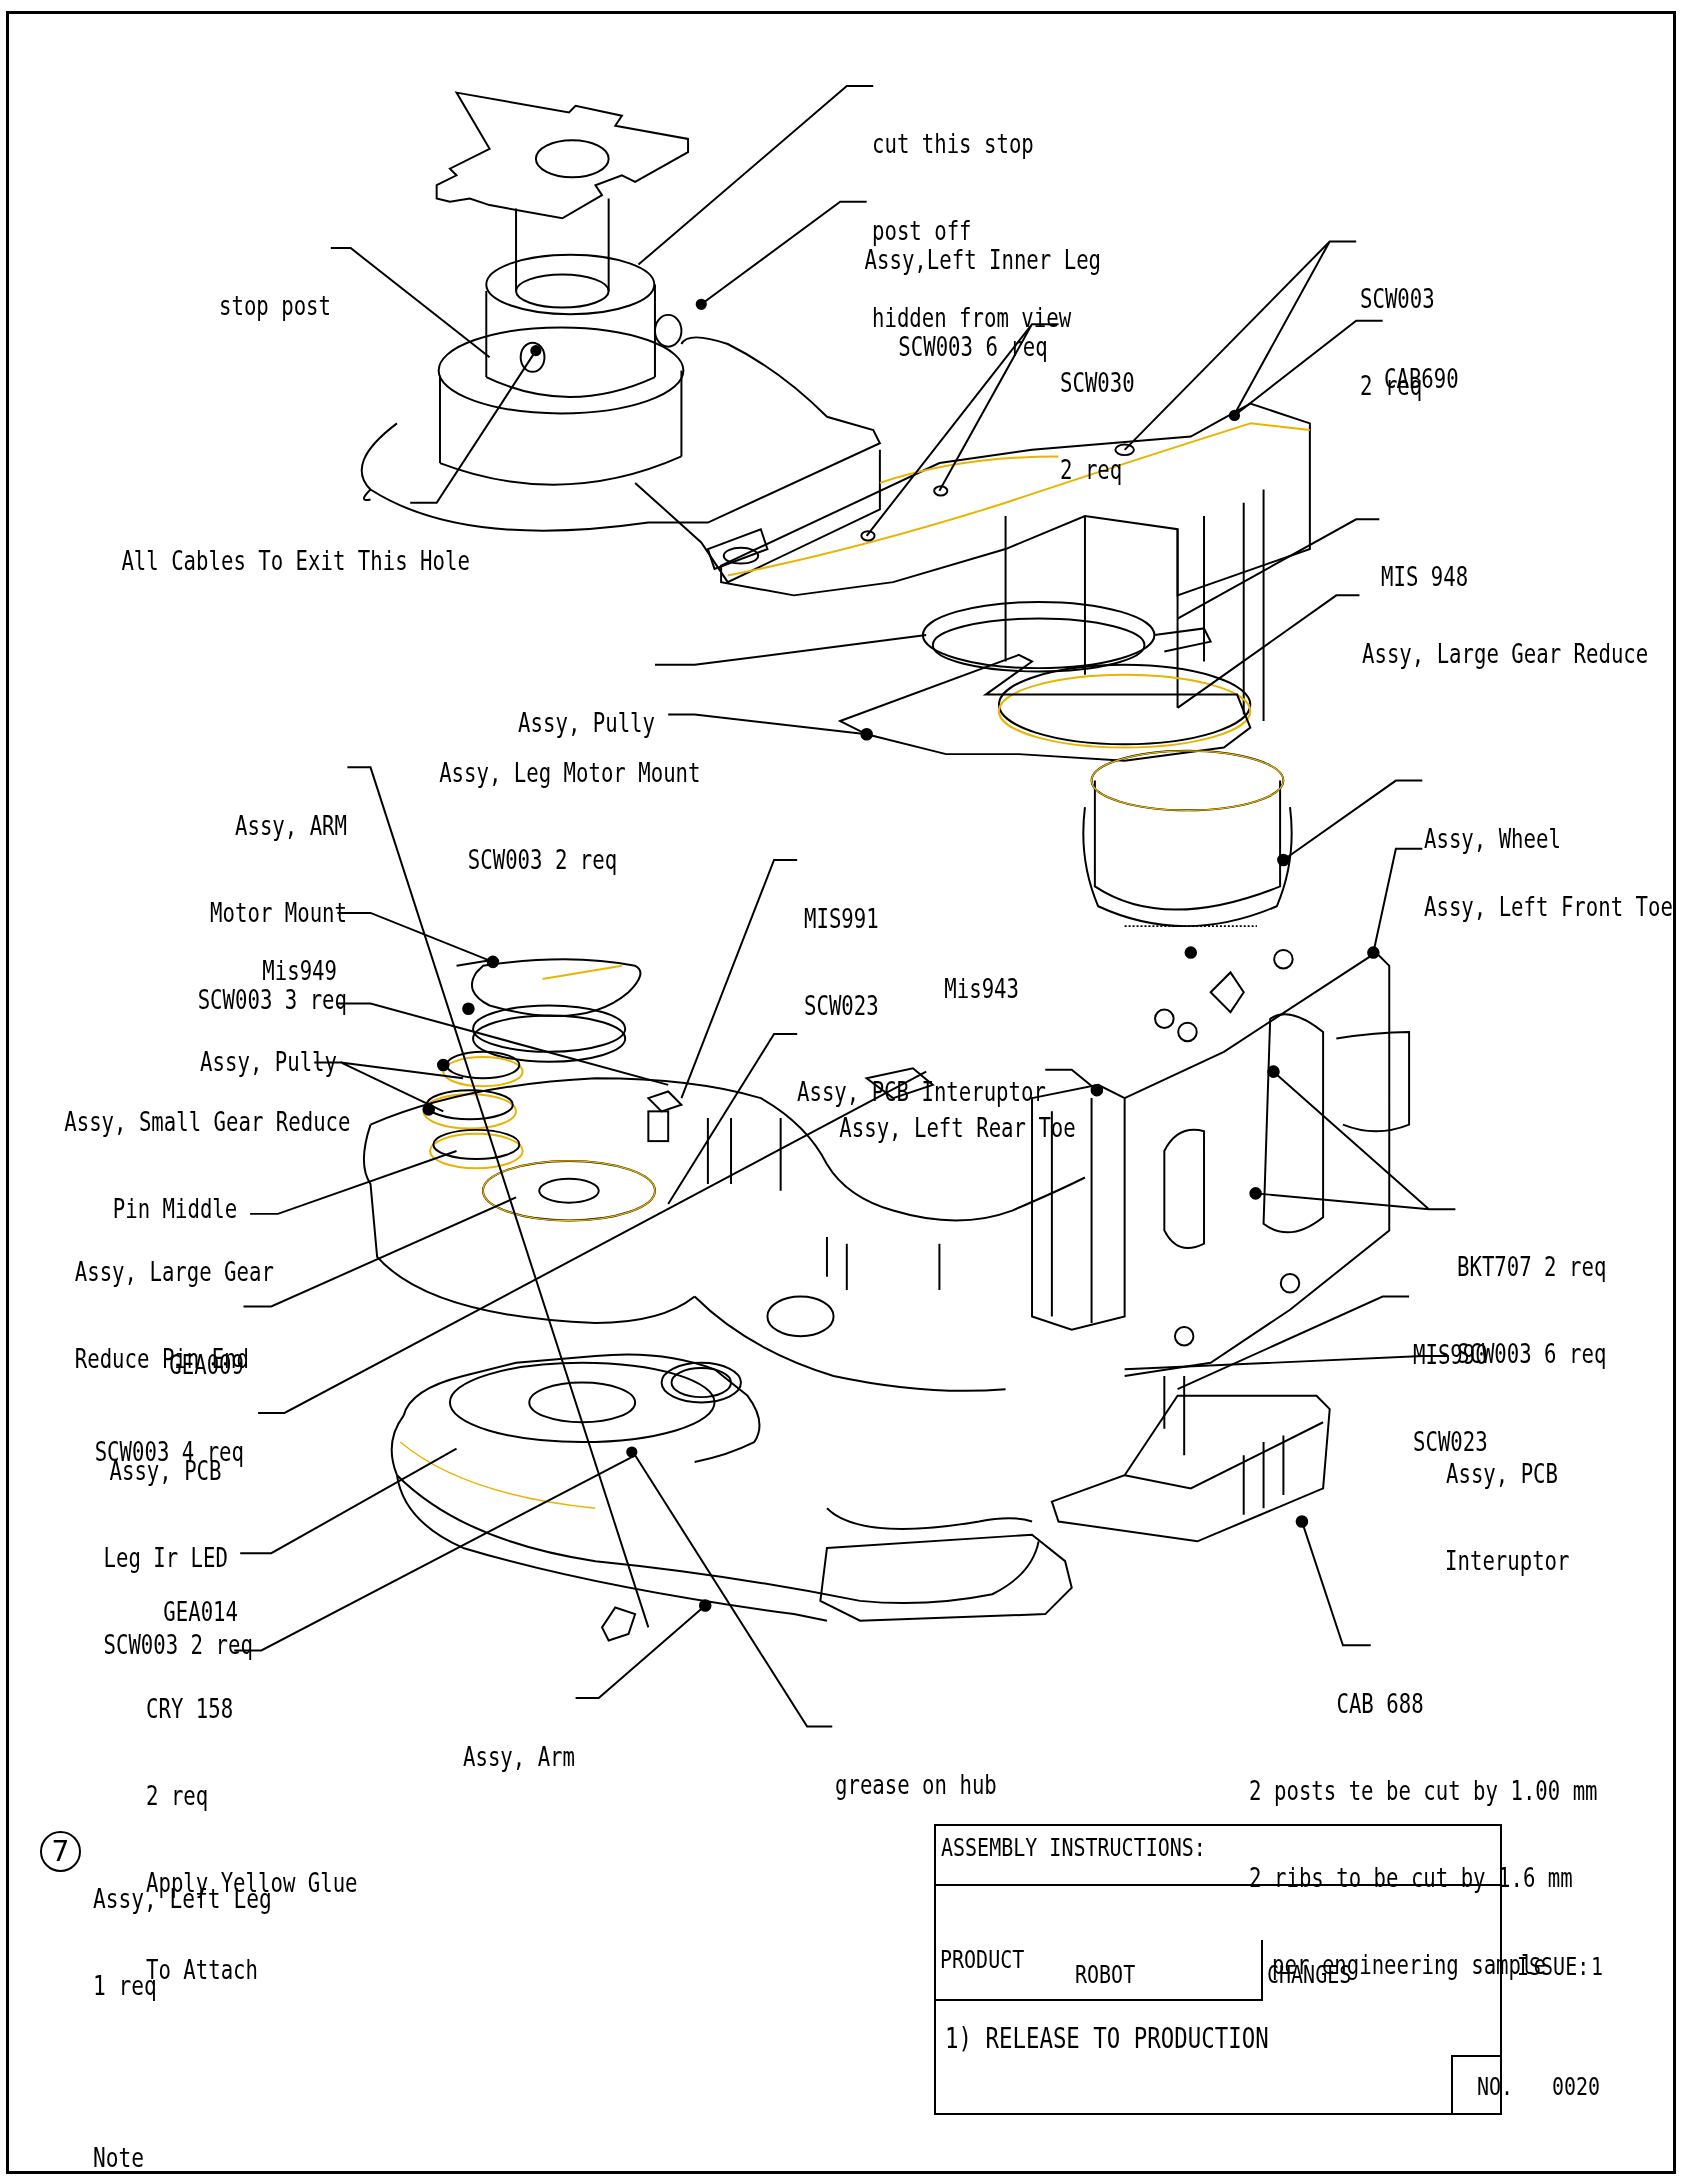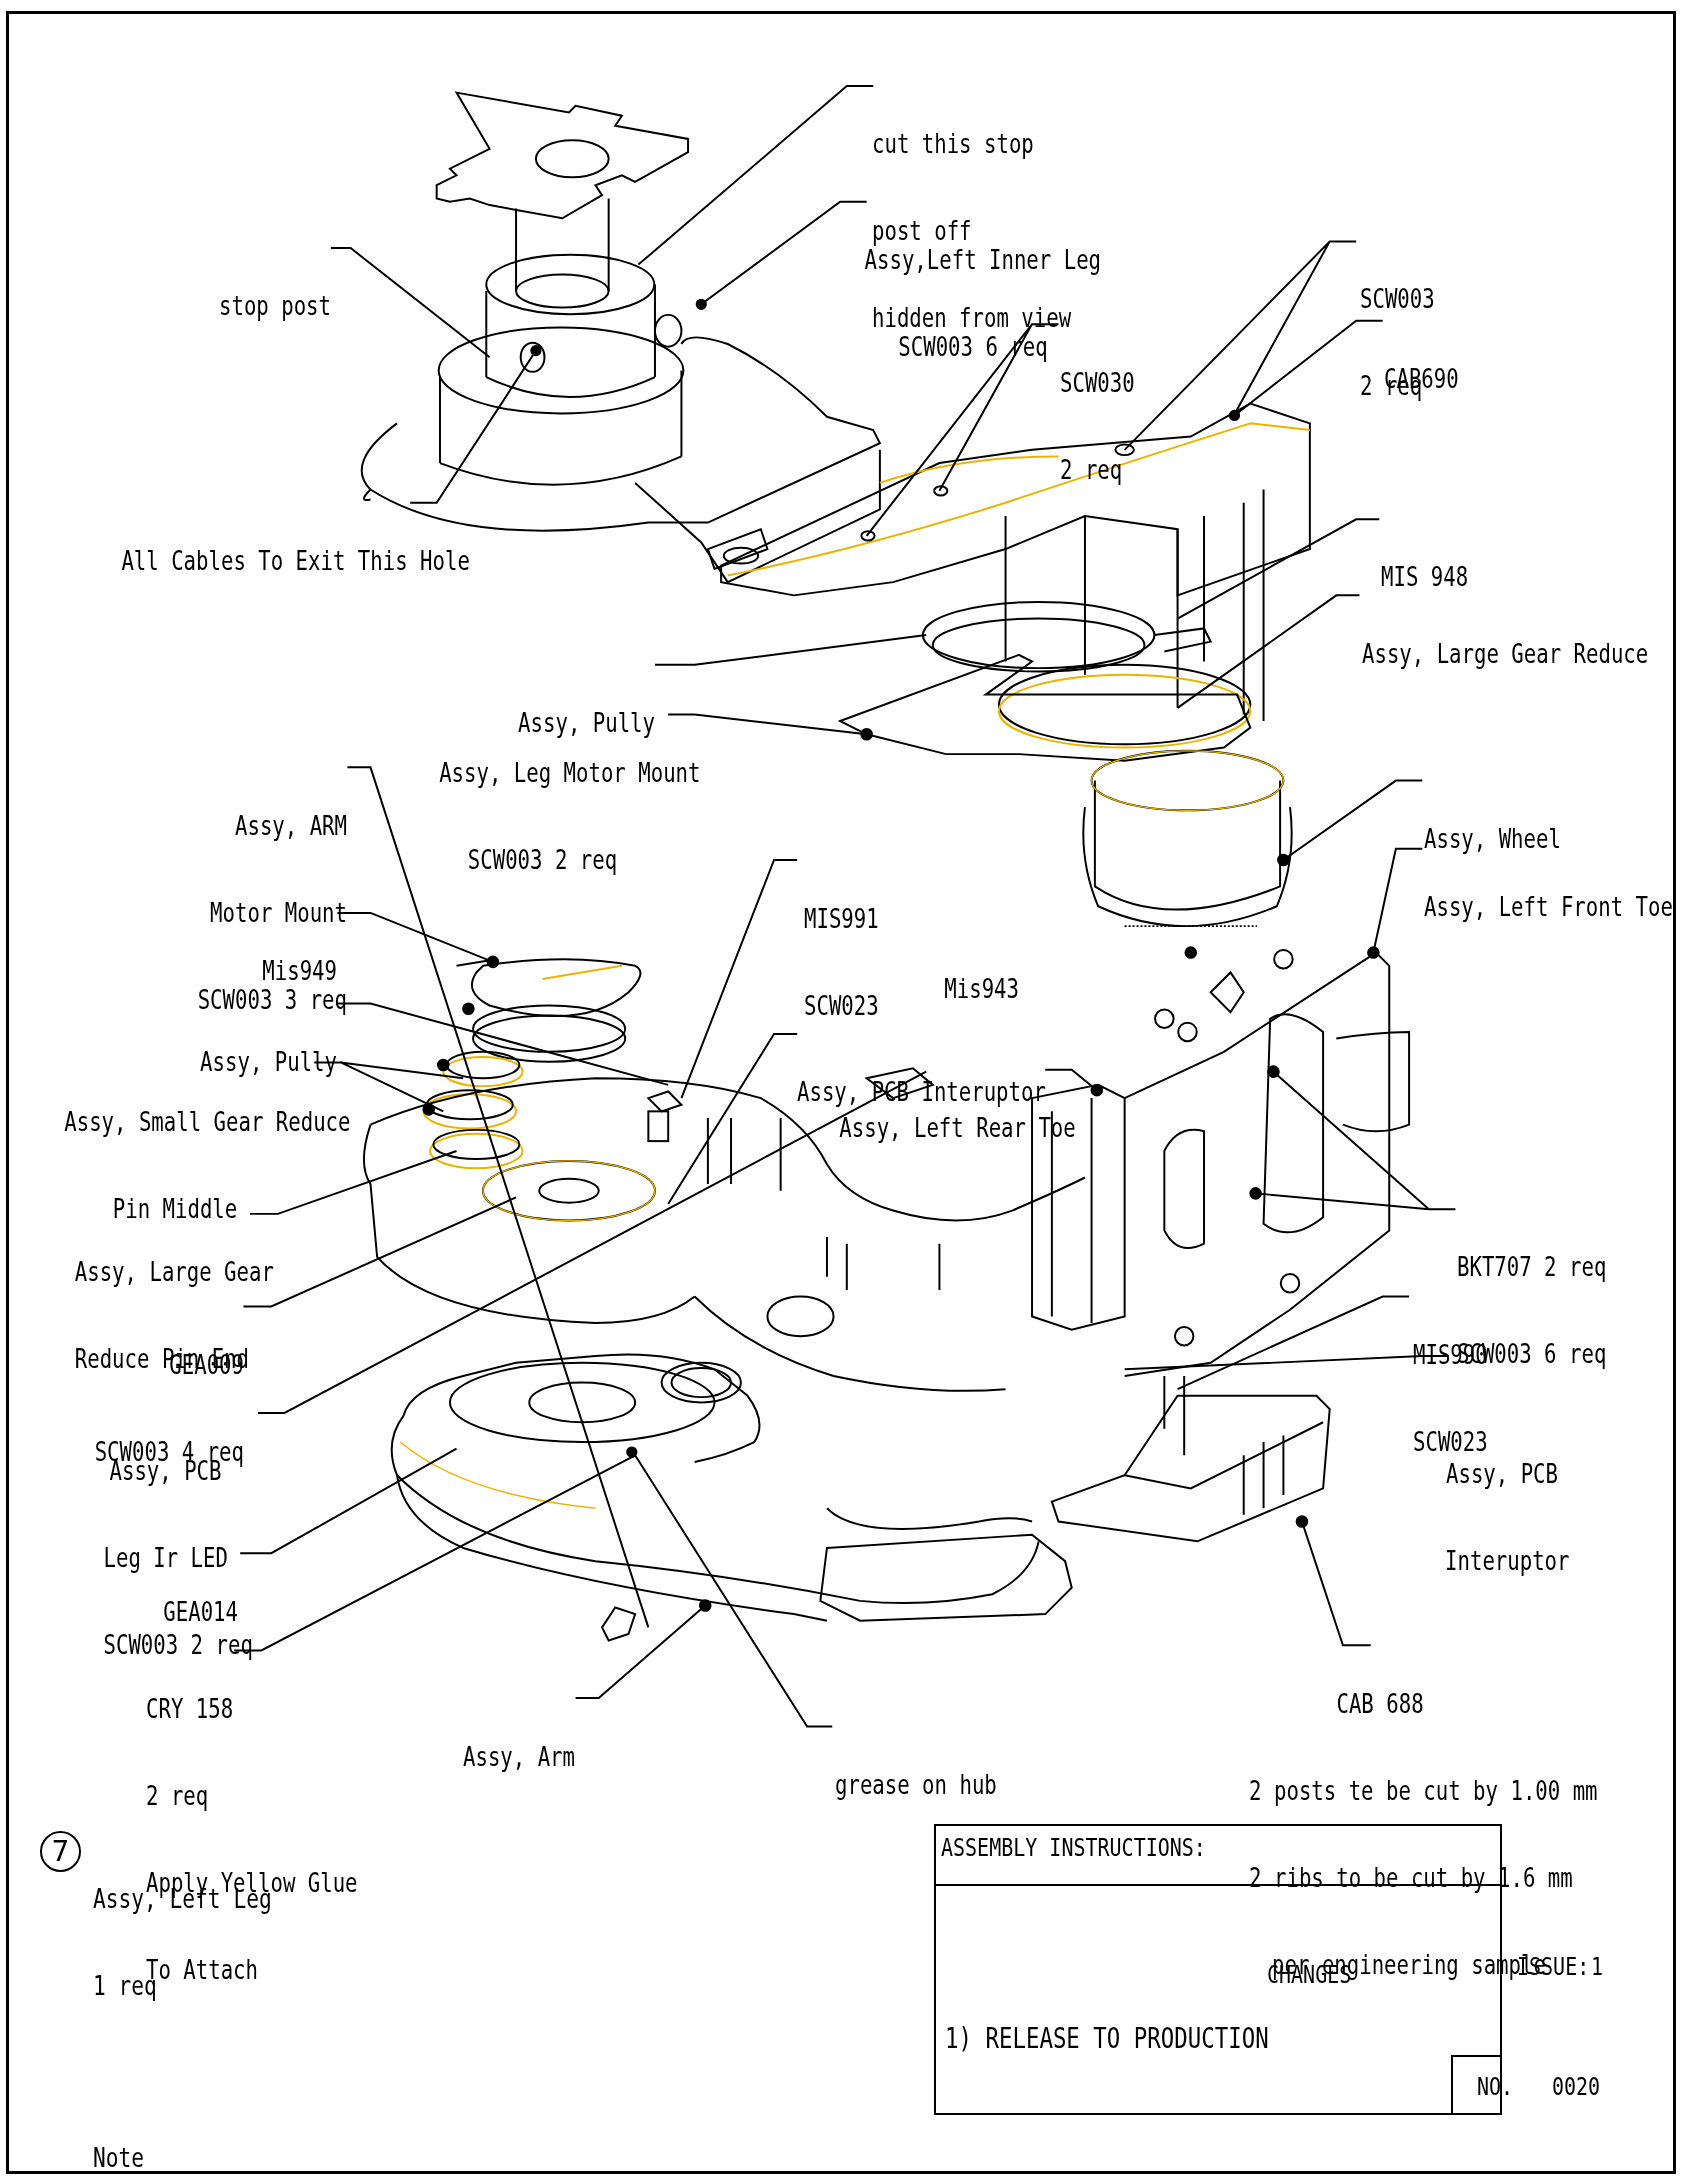--- a/index.html
+++ b/index.html
@@ -321,20 +321,24 @@
   
   
   
   
 </div>
 
 <div class="tb">
   <div class="row" style="top:0;height:60px">
     <span class="txt" style="left:5.3px;top:6.6px">ASSEMBLY INSTRUCTIONS:</span>
   </div>
+  <div class="cell" style="left:0;top:114px;width:327px;height:61px;border-right:2.6px solid #000;border-bottom:2.6px solid #000">
+    <span class="txt" style="left:4px;top:5.3px">PRODUCT</span>
+    <span class="txt" style="left:139px;top:20px">ROBOT</span>
+  </div>
   <span class="txt" style="left:331px;top:134px">CHANGES</span>
   <span class="txt" style="left:581px;top:126px">ISSUE:</span>
   <span class="txt" style="left:655px;top:126px">1</span>
   <span class="txt" style="left:9.3px;top:196px;font-size:28px">1) RELEASE TO PRODUCTION</span>
   <div class="cell" style="left:515px;top:229px;right:0;bottom:0;border-left:2.6px solid #000;border-top:2.6px solid #000">
     <span class="txt" style="left:24px;top:14.6px">NO.</span>
     <span class="txt" style="left:99px;top:14.6px">0020</span>
   </div>
 </div>
 

